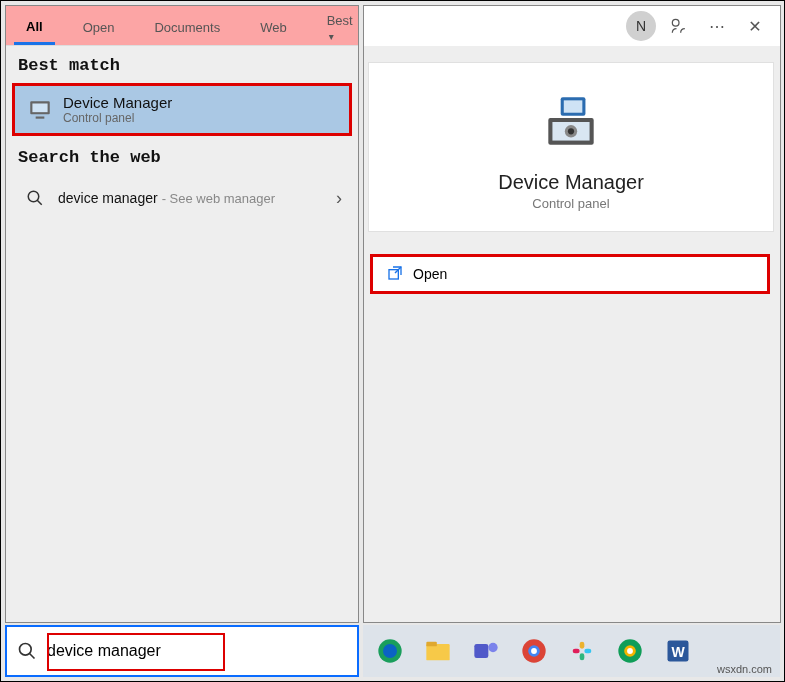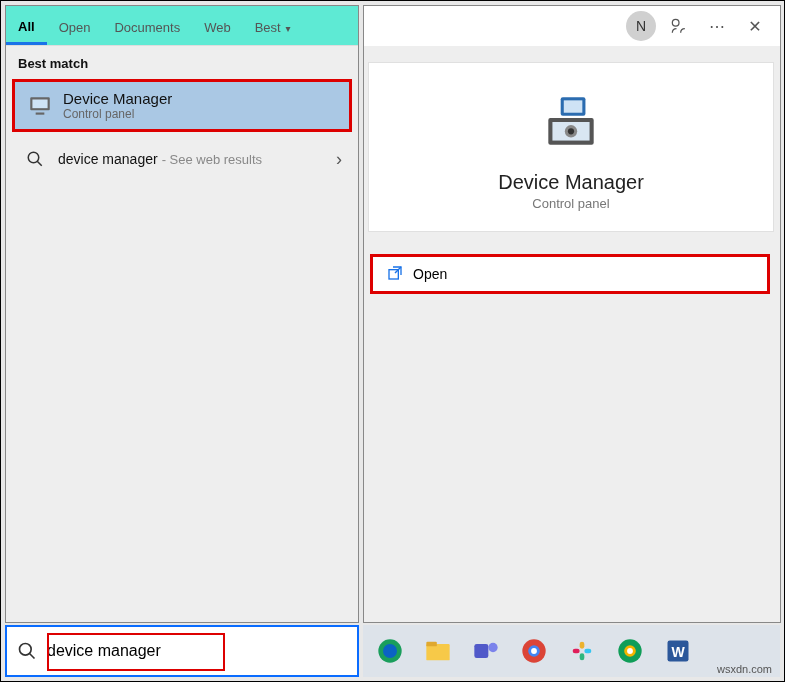--- a/index.html
+++ b/index.html
@@ -1,22 +1,22 @@
 <!DOCTYPE html>
 <html><head>
 <meta charset="utf-8">
 <style>
   * { box-sizing: border-box; margin: 0; padding: 0; font-family: "Segoe UI", Arial, sans-serif; }
   body { width: 785px; height: 682px; background: #e8e8e8; position: relative; overflow: hidden; border:1px solid #000;}
   .search-panel { position: absolute; left: 4px; top: 4px; width: 354px; height: 618px; background: #eeeeee; border: 1px solid #888; display:flex; flex-direction:column;}
-  .tabs { display: flex; align-items: center; padding: 2px 0 0 0; background: #5eead4; height:40px; border-bottom:1px solid #ddd;}
+  .tabs { display: flex; align-items: center; padding: 2px 0 0 8px; background: #fca5a5; height:40px; border-bottom:1px solid #ddd;gap:16px;}
   .tab { padding: 10px 12px 8px 12px; font-size: 13px; color: #555; cursor:pointer; }
   .tab.active { color: #000; font-weight:600; border-bottom: 3px solid #1a73e8; }
   .tab .chev { font-size:10px; margin-left:2px;}
-  .section-header { font-size: 13px; font-weight: 600; padding: 10px 12px 6px 12px; color: #111; }
+  .section-header { font-size: 17px; font-weight: 600; padding: 10px 12px 6px 12px; color: #111; font-family: Liberation Mono, monospace; }
   .result-row { display: flex; align-items: center; padding: 8px 10px; position:relative;}
   .result-row.best { background: #aac8e4; border: 3px solid #d00; margin: 2px 6px 2px 6px;}
   .result-icon { width: 30px; height: 30px; display:flex; align-items:center; justify-content:center; margin-right: 8px; flex-shrink:0; font-size:18px; color:#444;}
   .result-text { display:flex; flex-direction:column; }
   .result-title { font-size: 15px; color: #111; }
   .result-sub { font-size: 12px; color: #666; }
   .web-row { display:flex; align-items:center; padding:10px 14px; position:relative;}
   .web-row .result-title { font-size:14px; }
   .web-row .suffix { font-size:13px; color:#888; margin-left:4px;}
   .chevron-right { position:absolute; right:16px; font-size:18px; color:#555;}
@@ -59,29 +59,30 @@
           <rect x="3" y="4" width="18" height="12" rx="1" fill="#666"></rect>
           <rect x="5" y="6" width="14" height="8" fill="#cfe3f5"></rect>
           <rect x="8" y="18" width="8" height="2" fill="#666"></rect>
         </svg>
     </div>
     <div class="result-text">
       <div class="result-title">Device Manager</div>
       <div class="result-sub">Control panel</div>
     </div>
   </div>
+  <div class="section-header">Search the web</div>
   <div class="web-row">
     <div class="result-icon">
       <svg width="18" height="18" viewBox="0 0 24 24" fill="none" stroke="#333" stroke-width="2">
           <circle cx="10" cy="10" r="7"></circle>
           <line x1="15" y1="15" x2="21" y2="21"></line>
         </svg>
     </div>
     <div class="result-title">device manager</div>
-    <div class="suffix">- See web results</div>
+    <div class="suffix">- See web manager</div>
     <div class="chevron-right">›</div>
   </div>
 </div>
 
 <div class="detail-panel">
   <div class="detail-header">
     <div class="avatar">N</div>
     <div class="hicon">
       <svg width="20" height="20" viewBox="0 0 24 24" fill="none" stroke="#555" stroke-width="1.5">
           <circle cx="8" cy="8" r="4"></circle>

